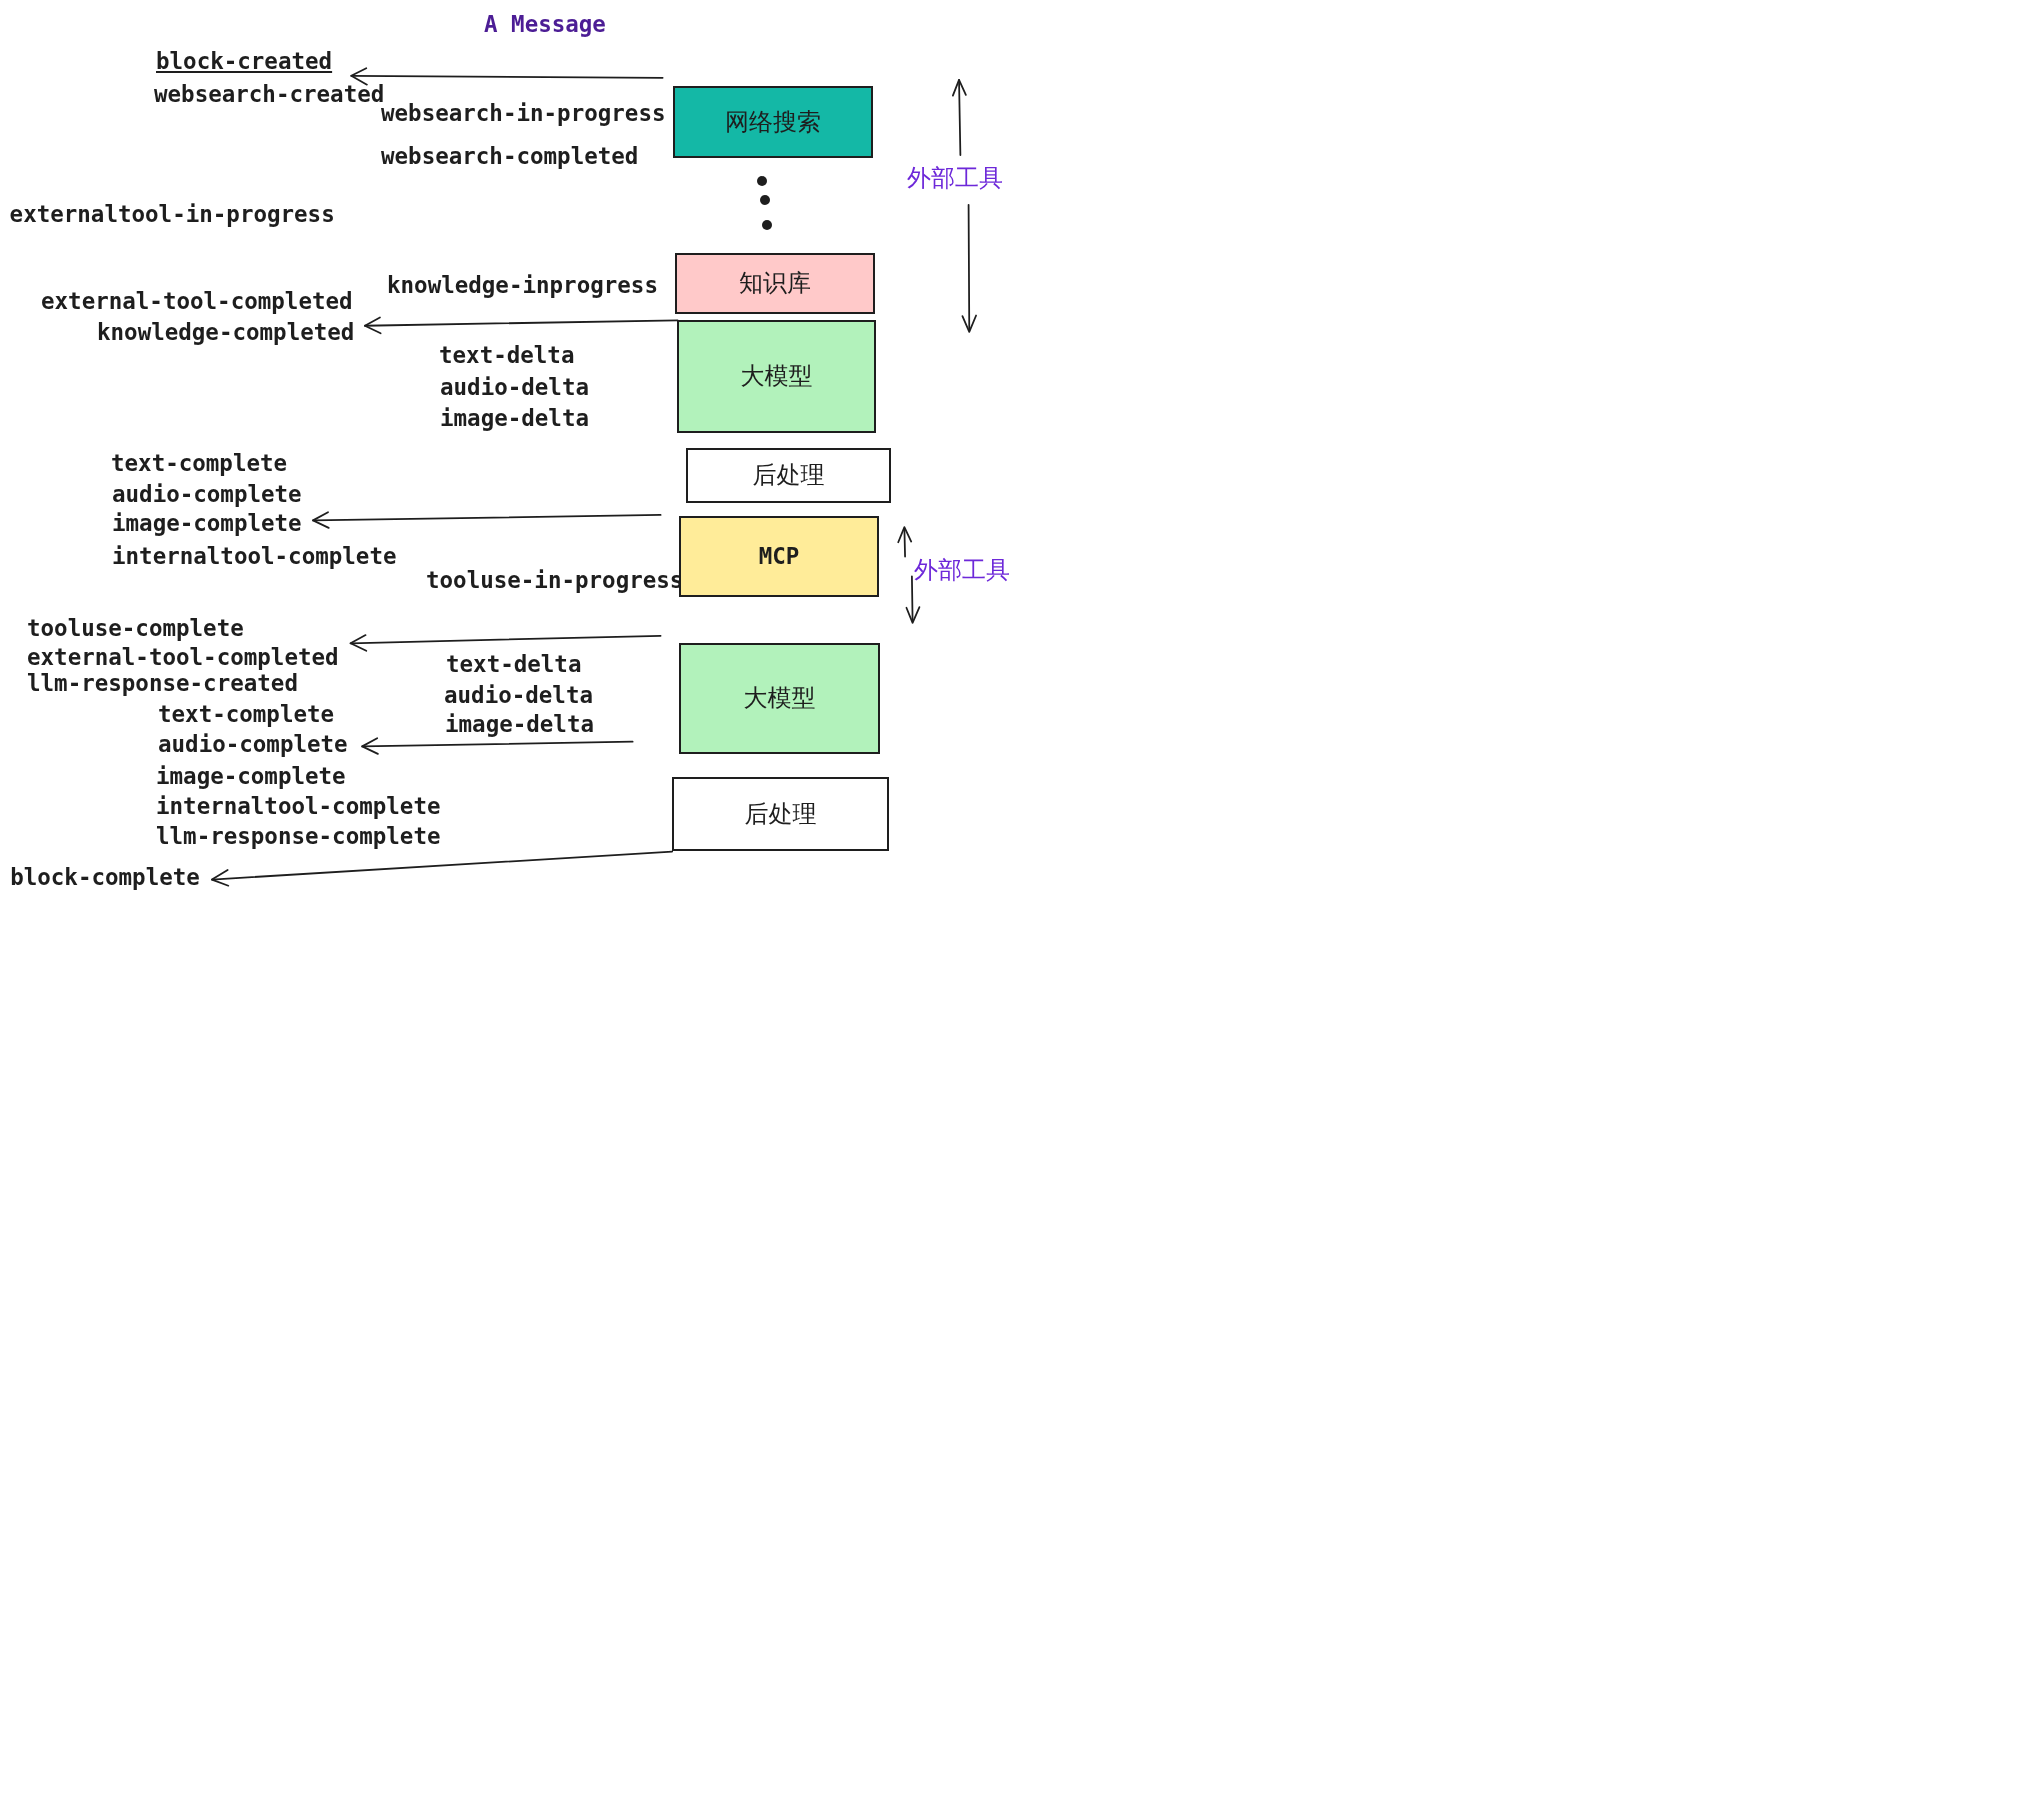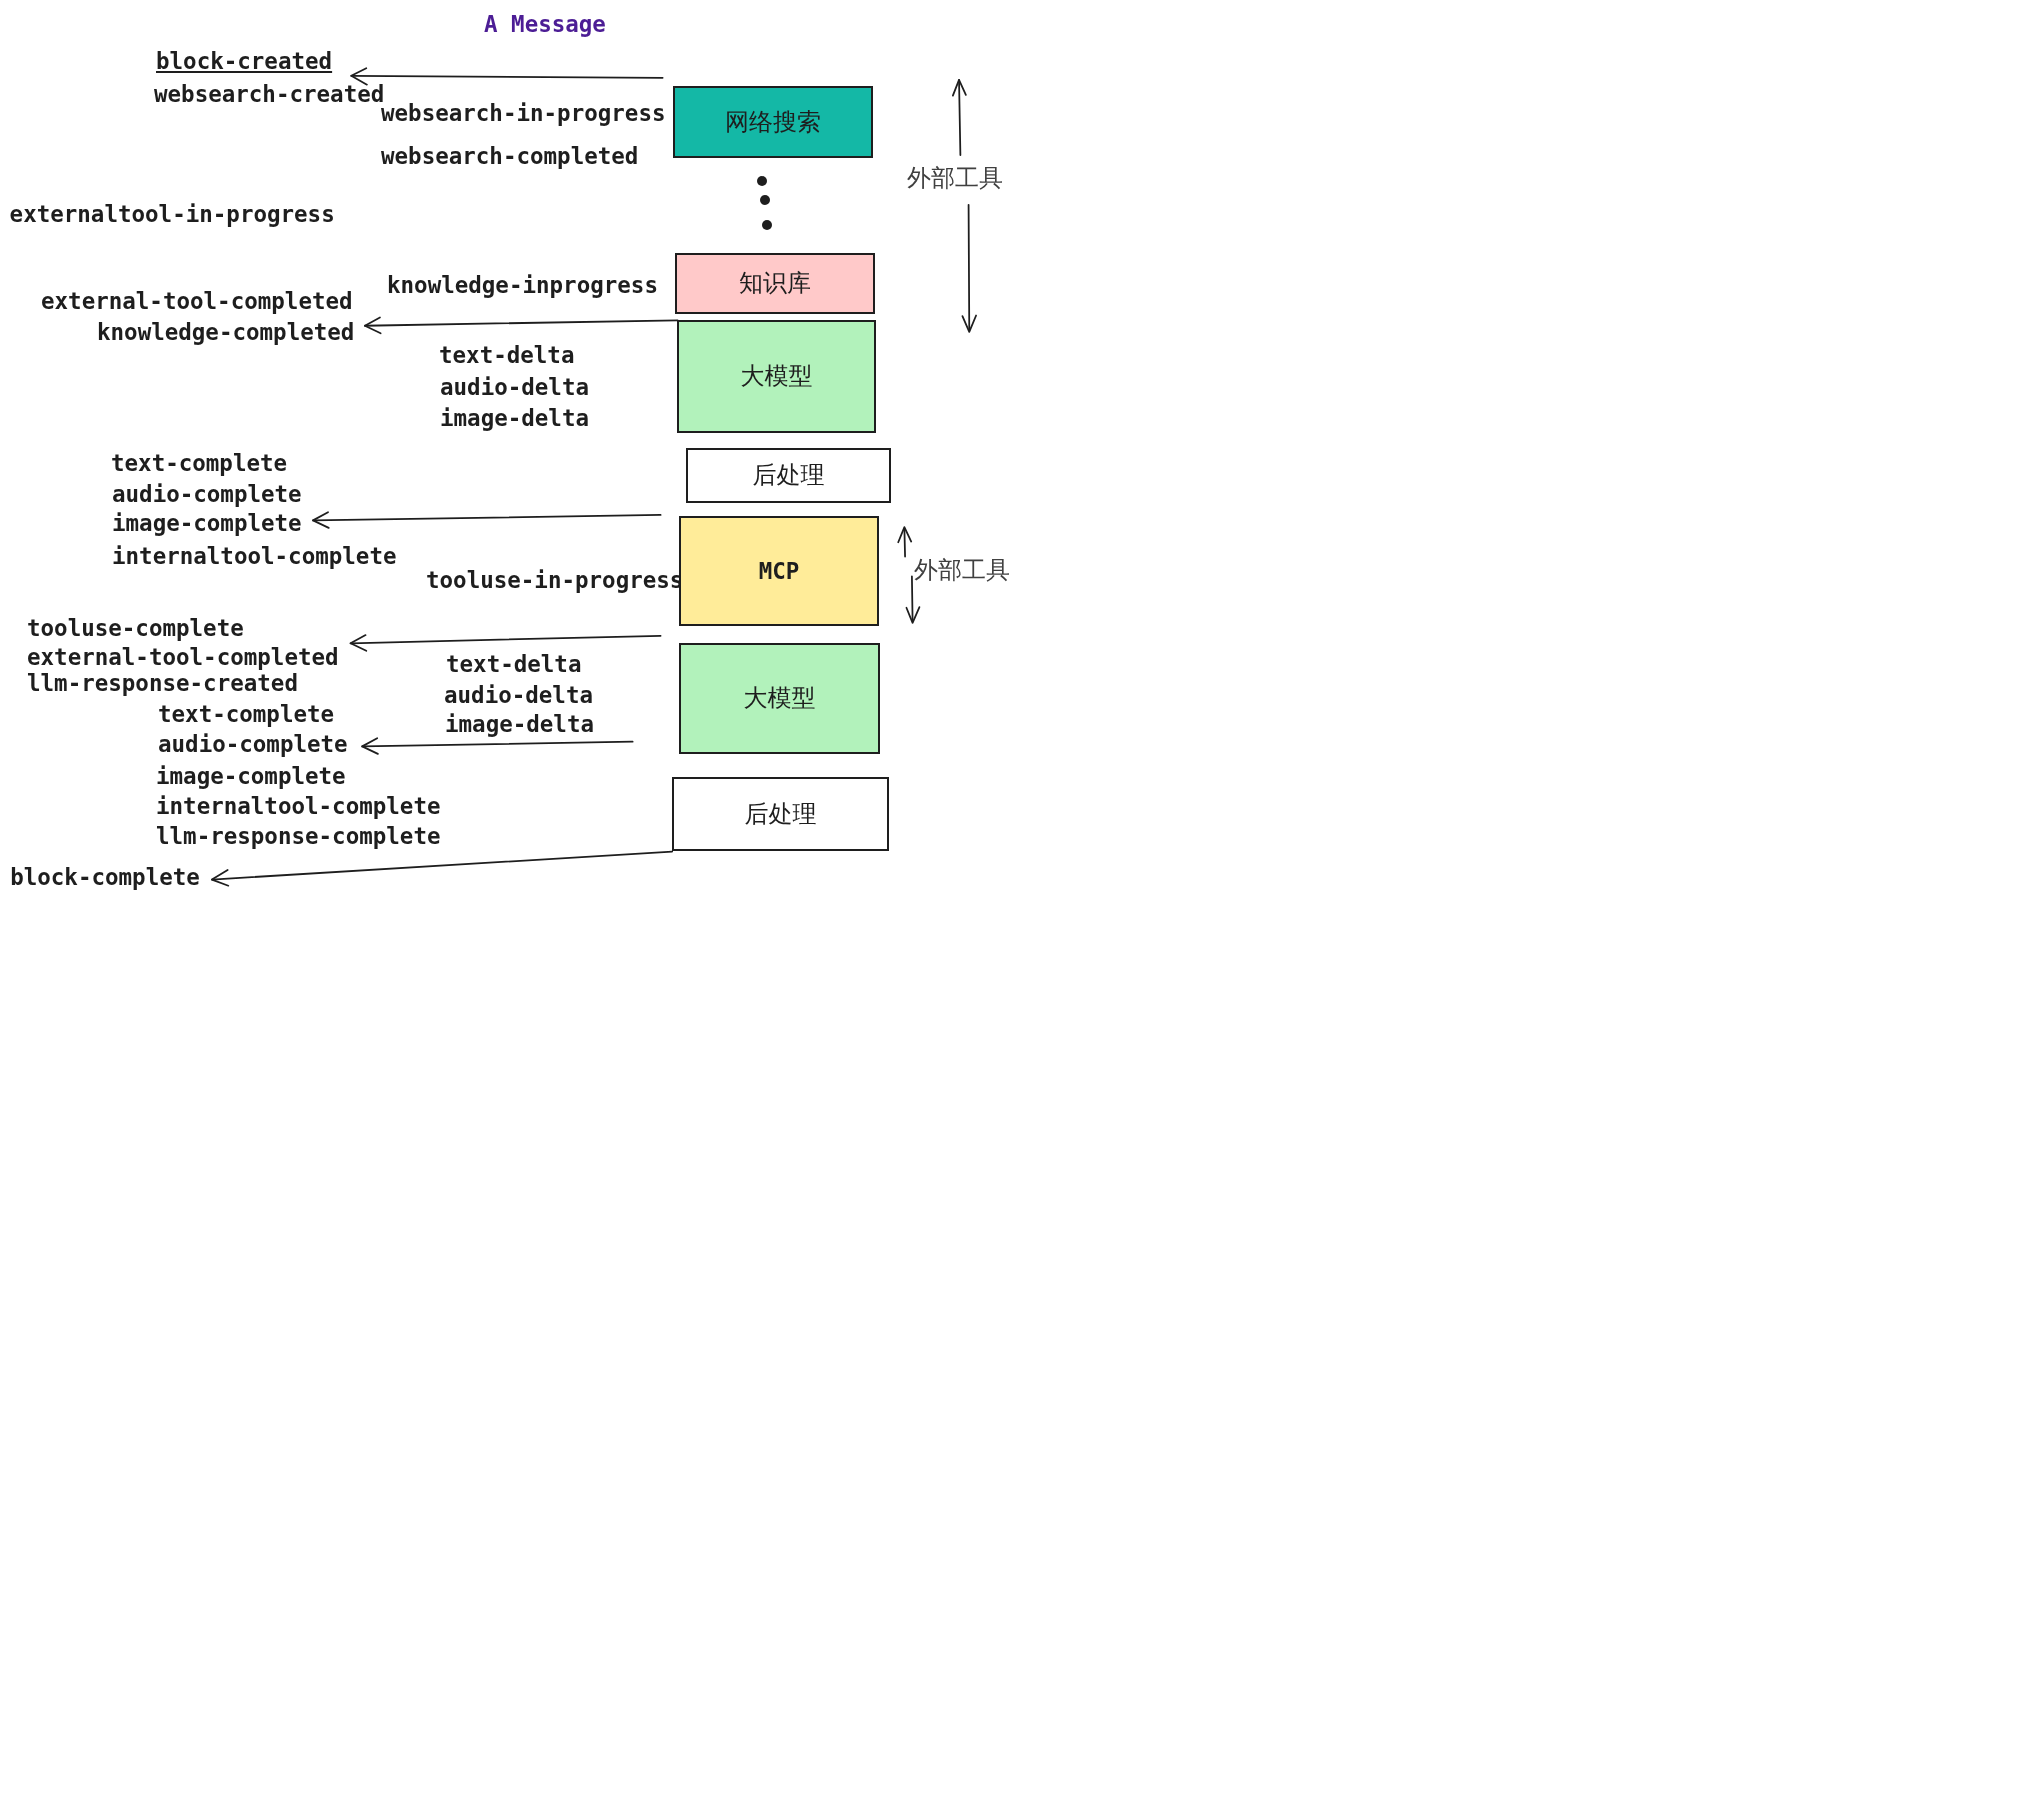--- a/index.html
+++ b/index.html
@@ -28,21 +28,21 @@
     border:2px solid #1e1e1e;
     display:flex;align-items:center;justify-content:center;
     font:400 24px/1.1 "DejaVu Sans",sans-serif;
     color:#1e1e1e;
     box-sizing:border-box;
   }
   .stage.mono{font:700 22.5px/1.1 "DejaVu Sans Mono",monospace;}
   .side-label{
     position:absolute;
     font:400 24px/1.1 "DejaVu Sans",sans-serif;
-    color:#404040;
+    color:#6d28d9;
     white-space:pre;
     text-align:center;
   }
   .overlay{position:absolute;left:0;top:0;pointer-events:none;}
   .overlay line,.overlay polyline{stroke:#1e1e1e;stroke-width:2.6;fill:none;stroke-linecap:round;stroke-linejoin:round;}
   .dot{position:absolute;width:10.2px;height:10.2px;border-radius:50%;background:#1e1e1e;}
 </style>
 </head>
 <body>
 
@@ -89,21 +89,21 @@
   </div>
   <div class="stage" style="left: 675px; top: 253px; width: 200px; height: 61px; background-color: rgb(255, 201, 201);">
     <span>知识库</span>
   </div>
   <div class="stage" style="left: 677px; top: 320px; width: 199px; height: 113px; background-color: rgb(178, 242, 187);">
     <span>大模型</span>
   </div>
   <div class="stage" style="left: 686px; top: 448px; width: 205px; height: 55px; background-color: rgb(255, 255, 255);">
     <span>后处理</span>
   </div>
-  <div class="stage mono" style="left: 679px; top: 516px; width: 200px; height: 110px; background-color: rgb(255, 236, 153);">
+  <div class="stage mono" style="left: 679px; top: 516px; width: 200px; height: 81px; background-color: rgb(255, 236, 153);">
     <span>MCP</span>
   </div>
   <div class="stage" style="left: 679px; top: 643px; width: 201px; height: 111px; background-color: rgb(178, 242, 187);">
     <span>大模型</span>
   </div>
   <div class="stage" style="left: 672px; top: 777px; width: 217px; height: 74px; background-color: rgb(255, 255, 255);">
     <span>后处理</span>
   </div>
 
   <div class="dot" style="left:757px;top:176px;"></div>

